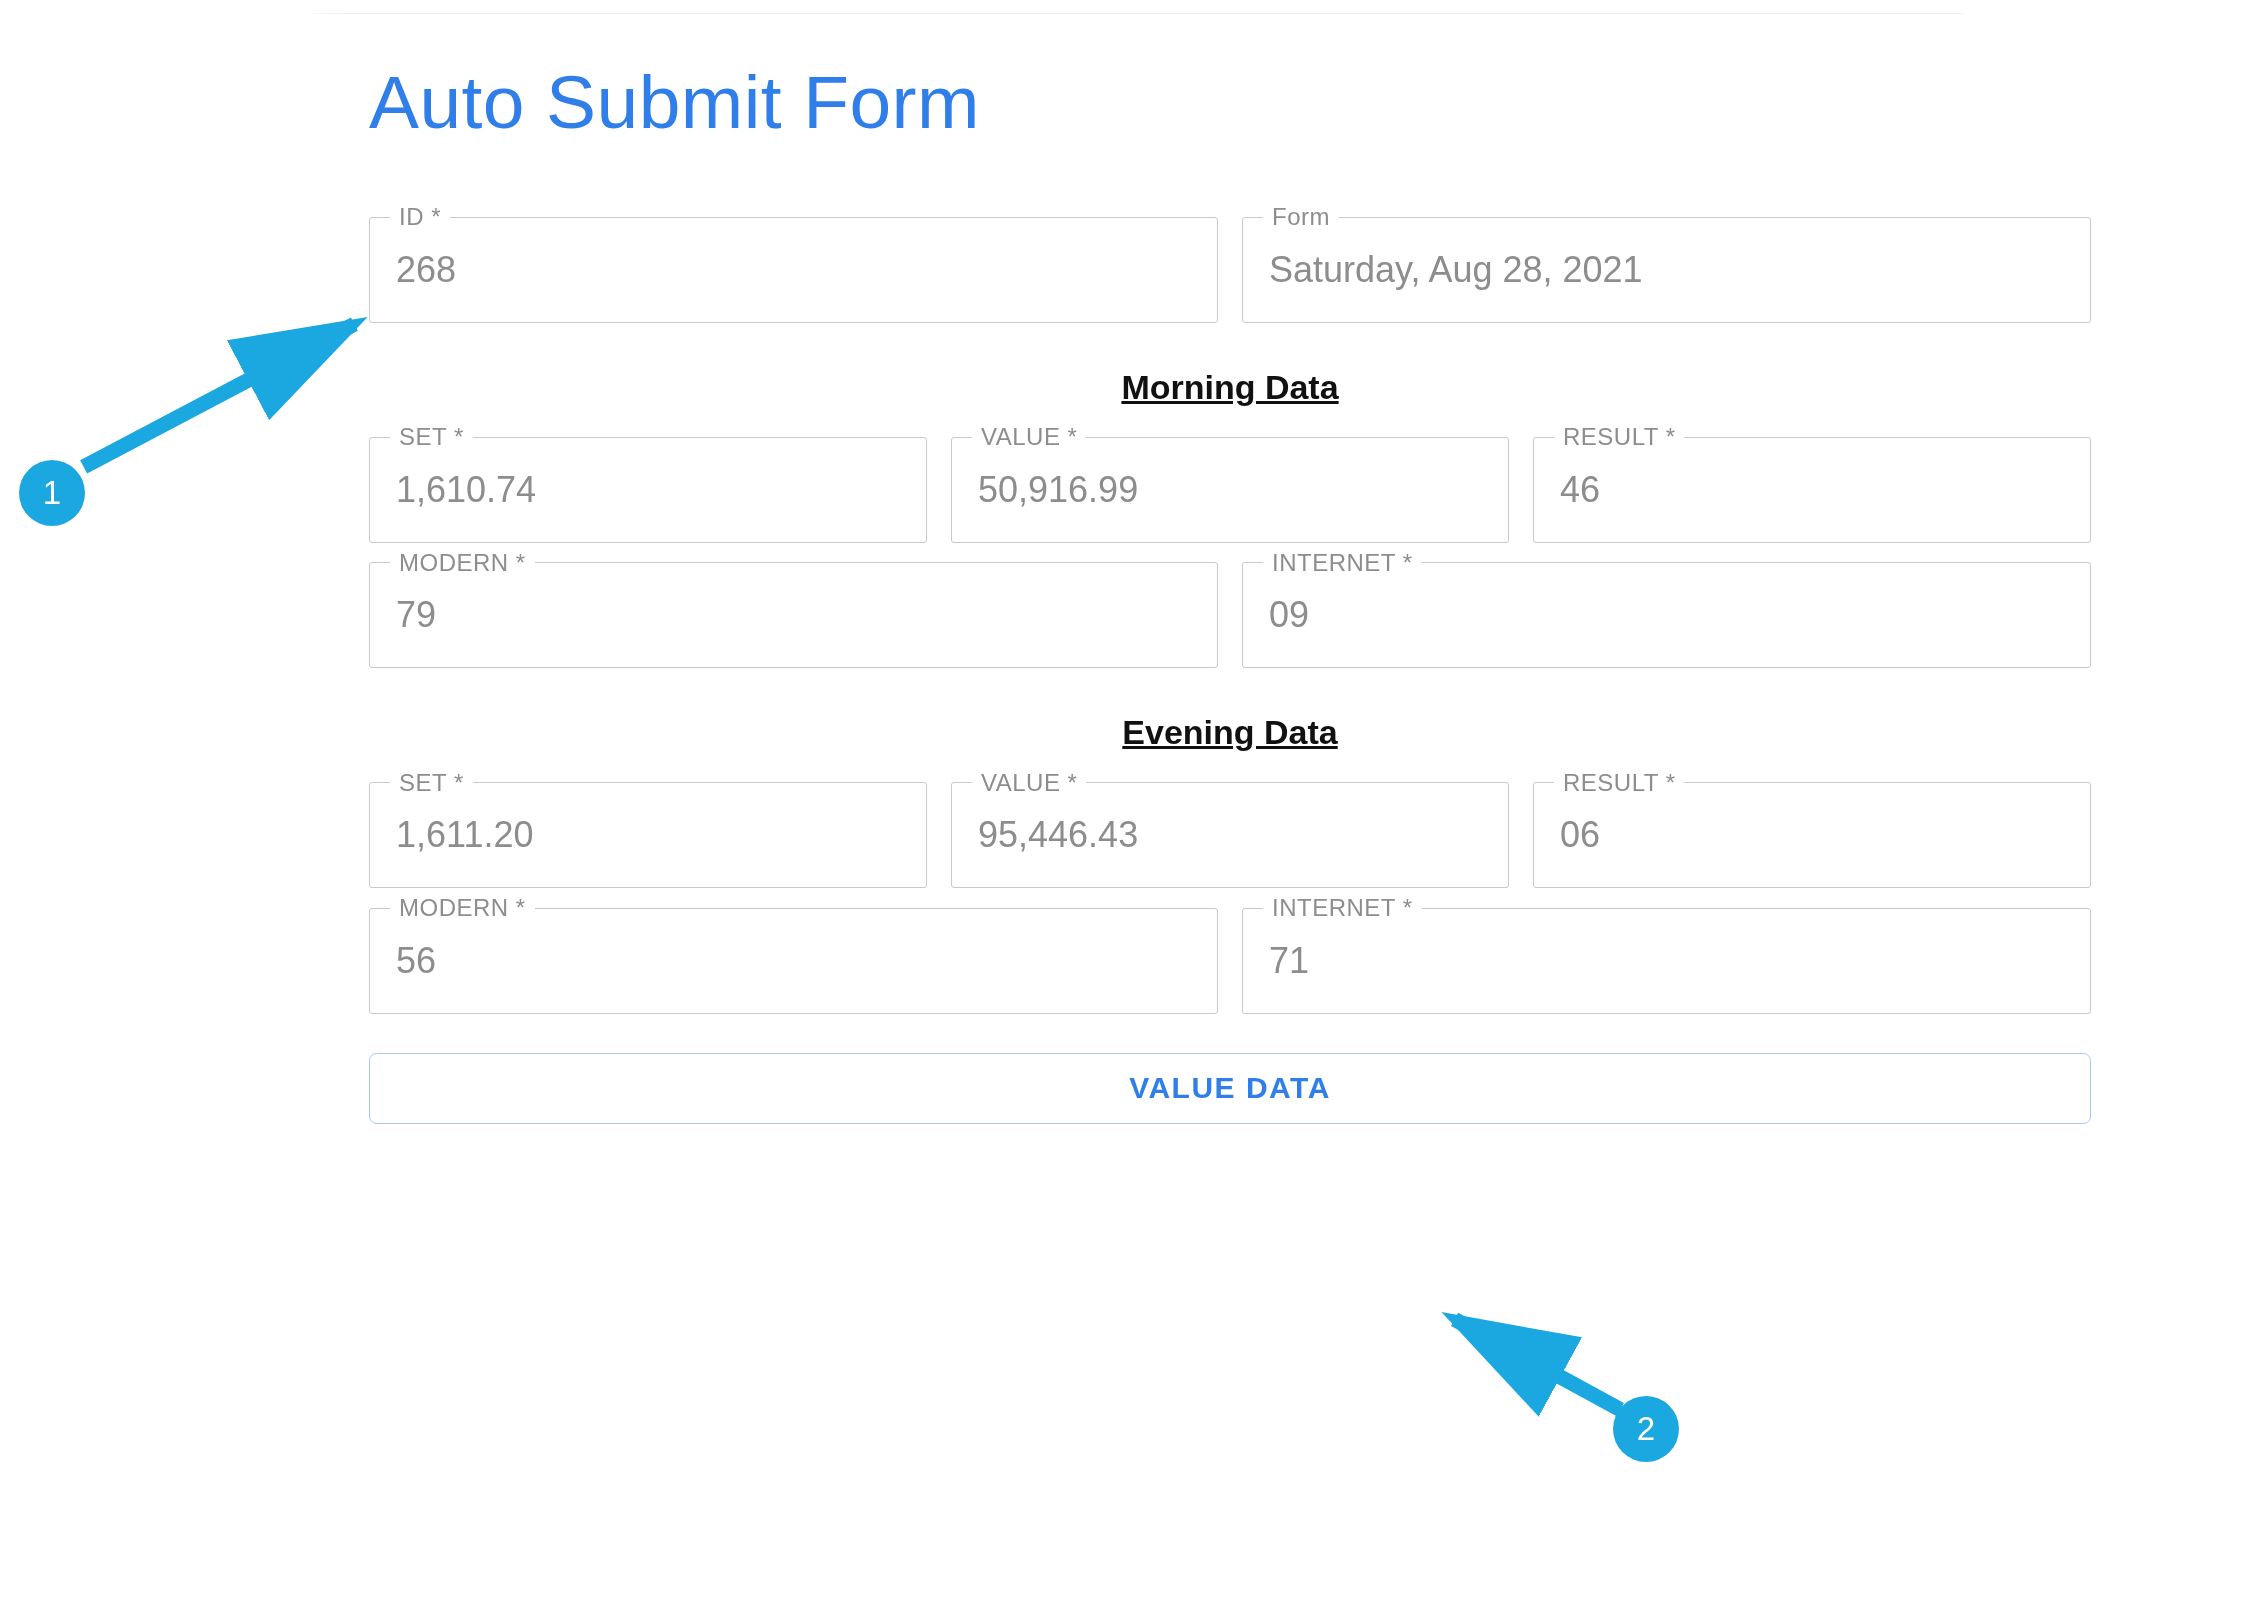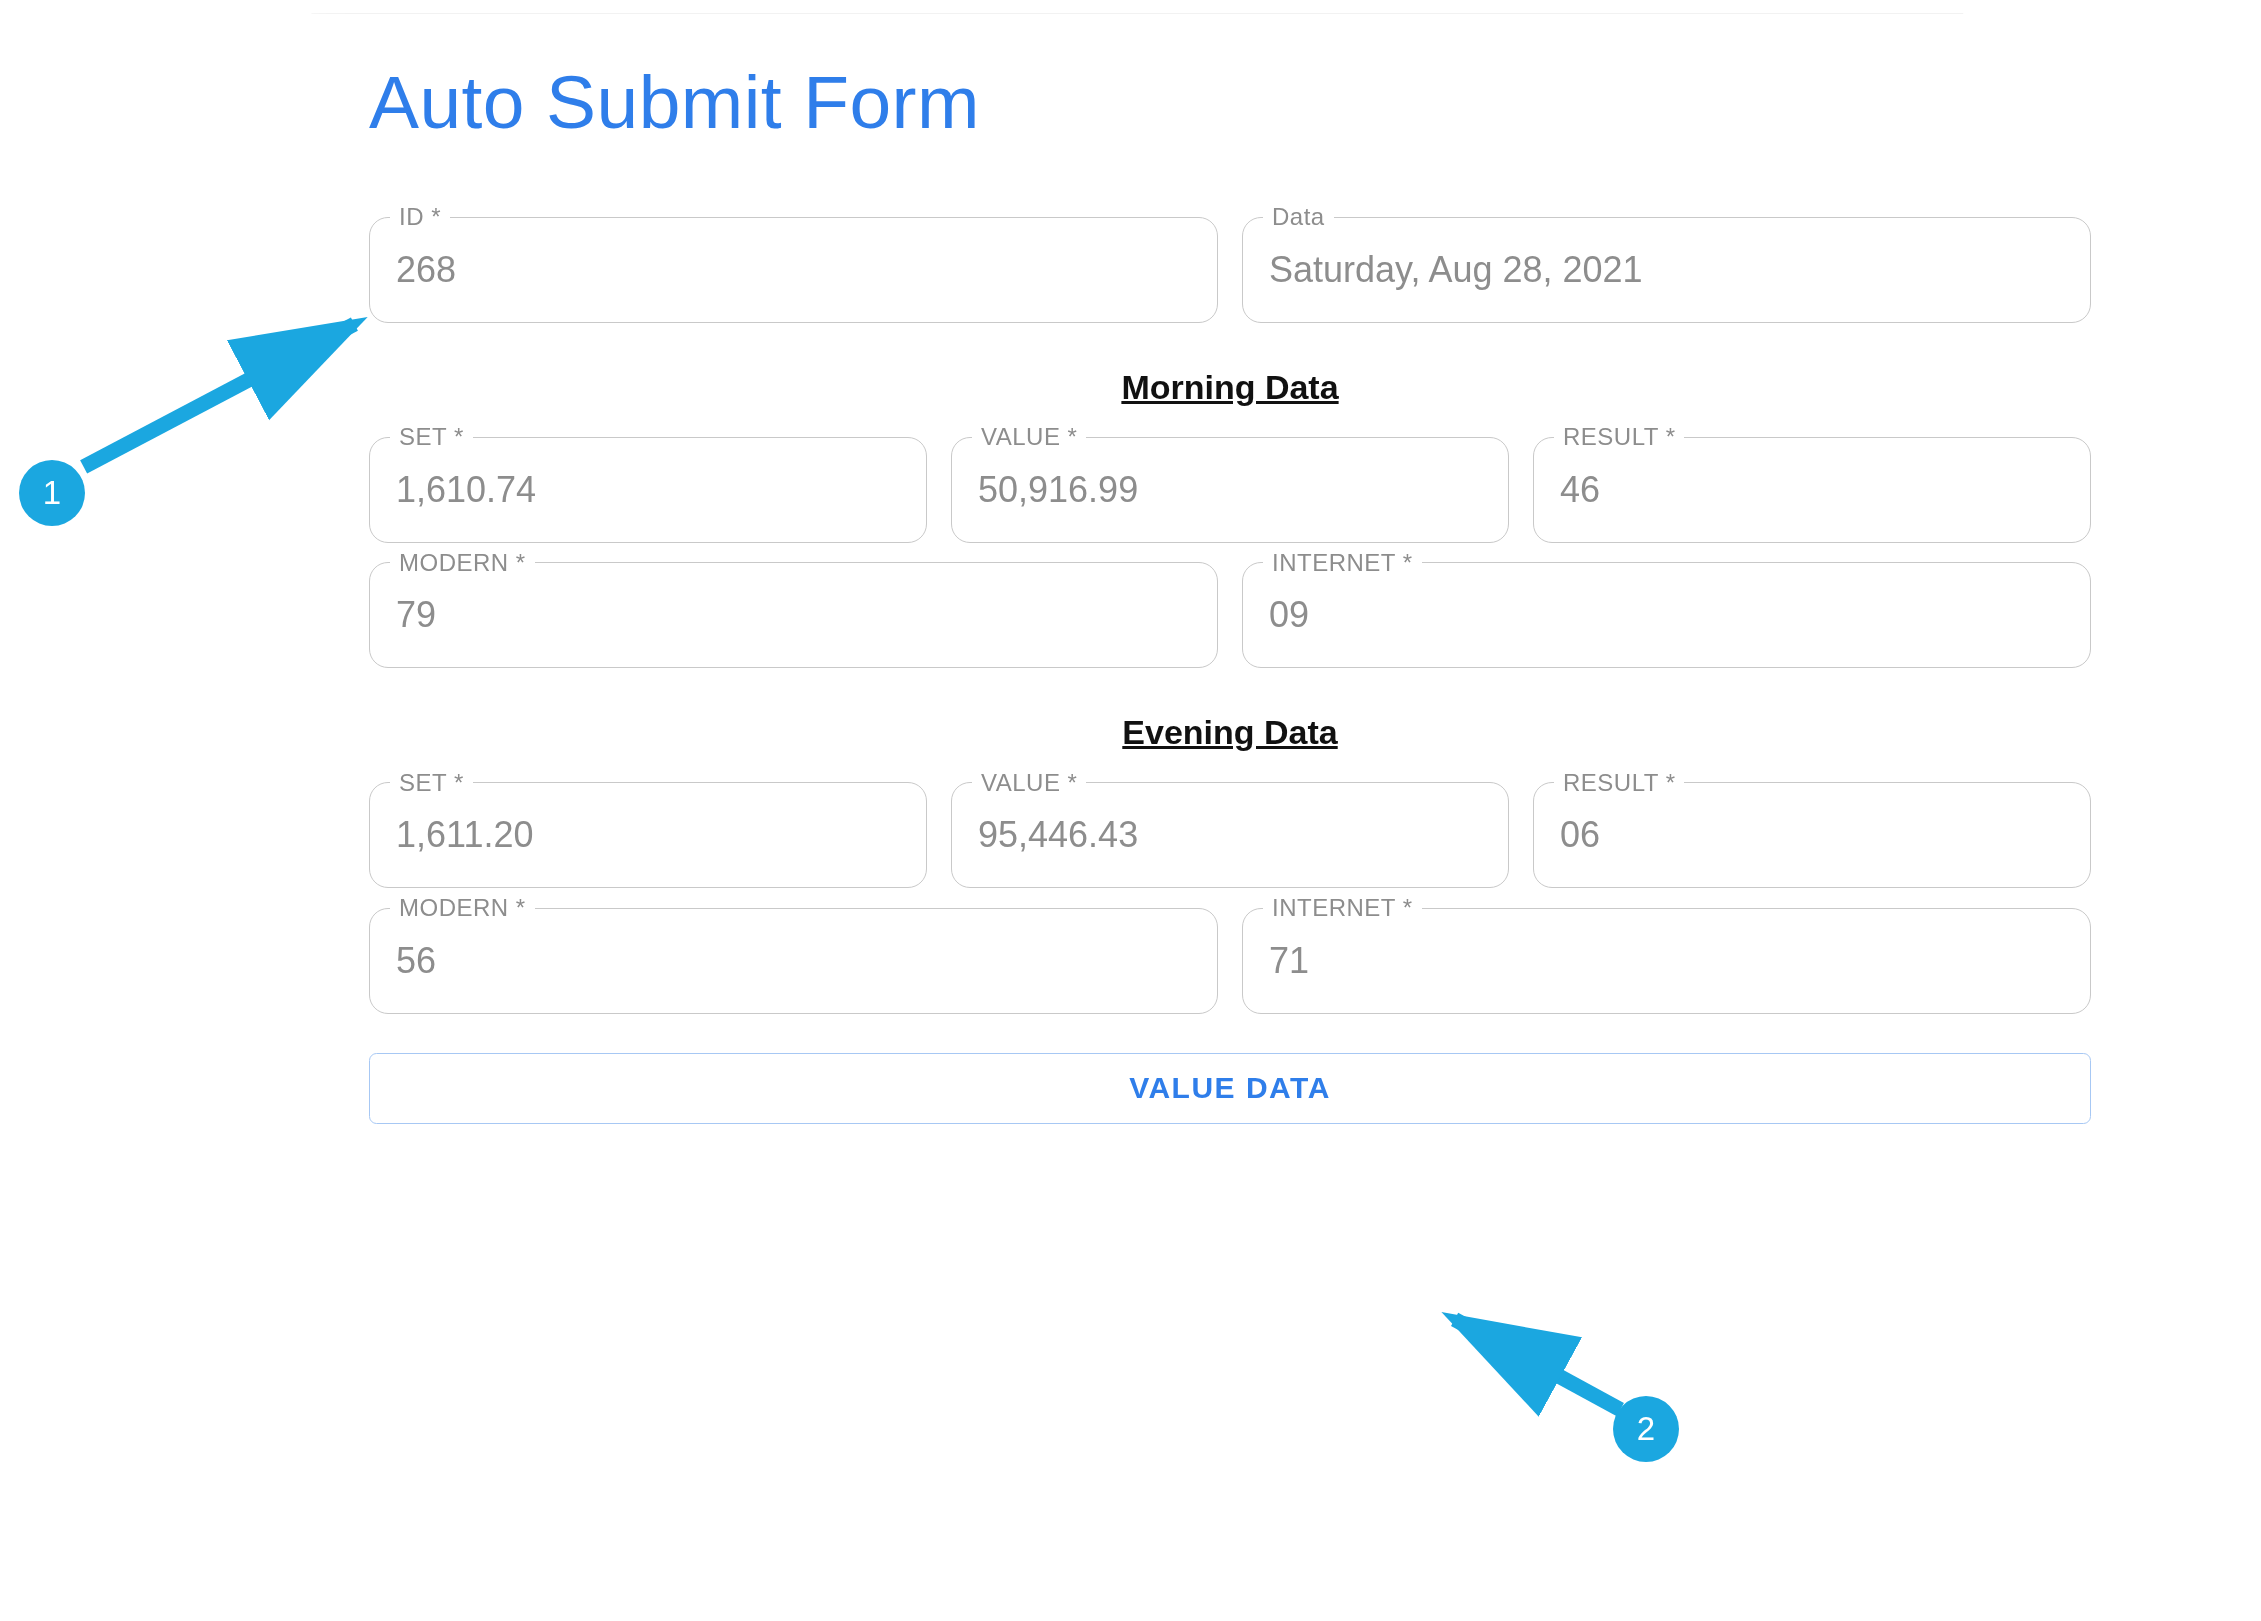--- a/index.html
+++ b/index.html
@@ -84,21 +84,21 @@
   }
 
   .row { display: flex; gap: 24px; margin: 0 0 19.6px 0; }
 
   .field {
     position: relative;
     flex: 1 1 0;
   }
   .field .outline {
     border: 1.5px solid #c9c9c9;
-    border-radius: 19px;
+    border-radius: 3px;
     height: 106px;
     padding: 0 24px;
     display: flex;
     align-items: center;
   }
   .field .legend {
     position: absolute;
     top: -13.6px;
     left: 21px;
     background: #ffffff;
@@ -165,21 +165,21 @@
     <h1 class="card-title">Auto Submit Form</h1>
 
     <div class="row">
       <div class="field">
         <span class="legend">ID *</span>
         <div class="outline">
           <input type="text" value="268" style="">
         </div>
       </div>
       <div class="field">
-        <span class="legend">Data</span>
+        <span class="legend">Form</span>
         <div class="outline">
           <input type="text" value="Saturday, Aug 28, 2021" style="">
         </div>
       </div>
     </div>
 
     <h2 class="section-title">Morning Data</h2>
 
     <div class="row">
       <div class="field">

